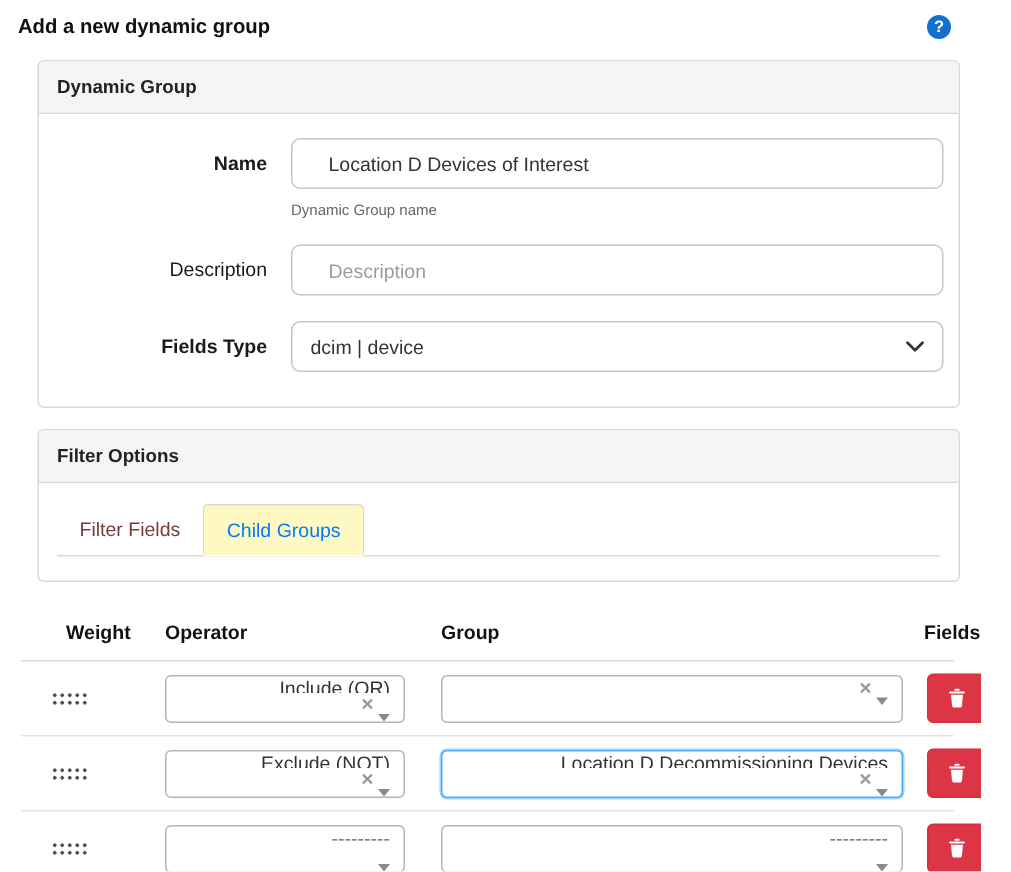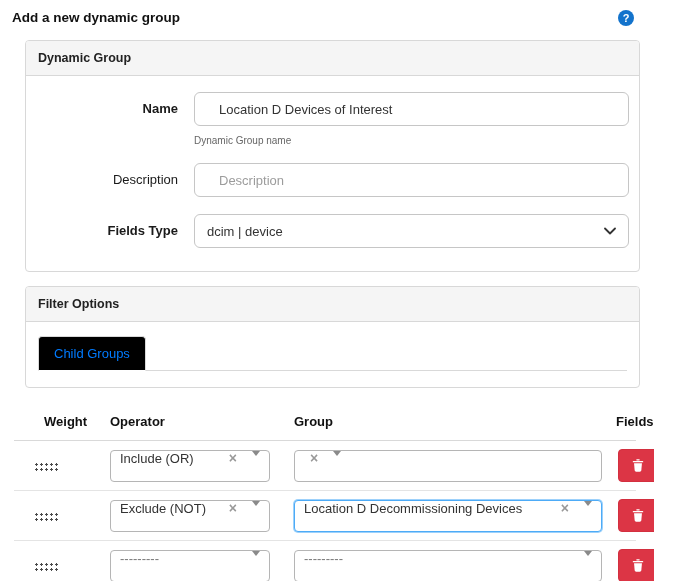--- a/index.html
+++ b/index.html
@@ -35,40 +35,40 @@
   .native-select { height: 34px; border: 1px solid #c6c6c6; border-radius: 6px; background: #fff;
                    display: flex; align-items: center; padding: 0 12px; font-size: 13px; color: #333;
                    cursor: pointer; }
   .native-select .value { flex: 1; }
 
   
   .panel-body.tabs-body { padding: 10px 12px 16px 12px; }
   .nav-tabs { display: flex; border-bottom: 1px solid #d9d9d9; padding-top: 4px; }
   .tab { padding: 9px 15px; font-size: 13px; cursor: pointer; margin-bottom: -1px; }
   .tab-inactive { color: #773b3b; }
-  .tab-active { color: #007bff; background: #000000; border: 1px solid #d9d9d9; border-bottom: 1px solid #fff;
+  .tab-active { color: #007bff; background: #fef9c3; border: 1px solid #d9d9d9; border-bottom: 1px solid #fff;
                 border-radius: 4px 4px 0 0; }
 
   
   .cg-table { margin: 22px 4px 0 4px; }
   .cg-header, .cg-row { display: grid; grid-template-columns: 80px 184px 316px 1fr;
                         align-items: center; padding-left: 16px; padding-right: 6px; }
   .cg-header { font-weight: bold; font-size: 13px; color: #111; padding-bottom: 11px; padding-top: 4px;
                border-bottom: 1px solid #d9d9d9; }
   .cg-header .h-weight { padding-left: 14px; }
   .cg-header .h-delete { padding-left: 6px; }
   .cg-row { border-bottom: 1px solid #e4e4e4; padding-top: 8px; padding-bottom: 8px; }
 
   .drag-handle { display: inline-block; width: 25px; height: 9px; margin-left: 4px; cursor: grab;
                  background-image: radial-gradient(circle, #4a4a4a 1.05px, transparent 1.25px);
                  background-size: 5px 5px; background-position: 0 0; }
 
   .select2 { height: 32px; border: 1px solid #b5b5b5; border-radius: 4px; background: #fff;
-             display: flex; align-items: flex-start; padding: 0 9px; font-size: 13px; color: #333;
-             cursor: pointer; }
+             display: flex; align-items: flex-end; padding: 0 9px; font-size: 13px; color: #333;
+             cursor: pointer; flex-direction: column; }
   .select2.op { width: 160px; }
   .select2.grp { width: 308px; }
   .select2 .s2-value { flex: 1; white-space: nowrap; overflow: hidden; text-overflow: ellipsis; }
   .select2 .s2-clear { color: #999; font-weight: bold; font-size: 14px; line-height: 1; margin: 0 11px 0 6px; cursor: pointer; }
   .select2 .s2-caret { width: 0; height: 0; border-left: 4px solid transparent; border-right: 4px solid transparent;
                        border-top: 5px solid #8a8a8a; margin-left: 4px; flex-shrink: 0; }
   .select2.focused { border-color: #4dabf7; box-shadow: 0 0 0 1px rgba(77,171,247,.55); }
   .select2.empty .s2-value { color: #777; }
 
   .btn-delete { width: 40px; height: 33px; margin-left: 8px; background: #dc3545; border: 1px solid #d32f3f;
@@ -115,20 +115,21 @@
         </div>
       </div>
 
     </div>
   </div>
 
   <div class="panel">
     <div class="panel-heading">Filter Options</div>
     <div class="panel-body tabs-body">
       <div class="nav-tabs">
+        <div class="tab tab-inactive">Filter Fields</div>
         <div class="tab tab-active">Child Groups</div>
       </div>
     </div>
   </div>
 
   <div class="cg-table">
 
     <div class="cg-header">
       <div class="h-weight">Weight</div>
       <div class="h-operator">Operator</div>

